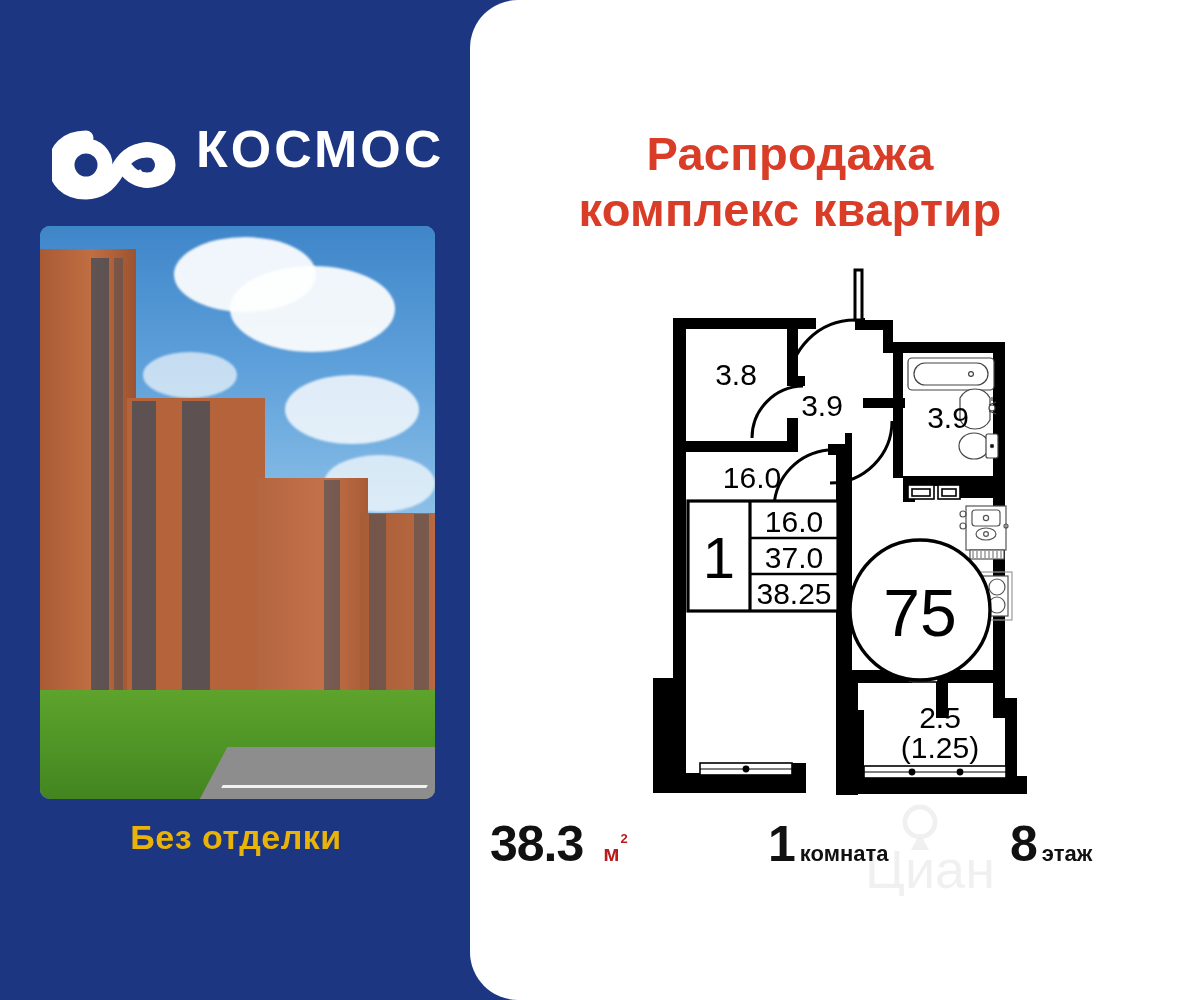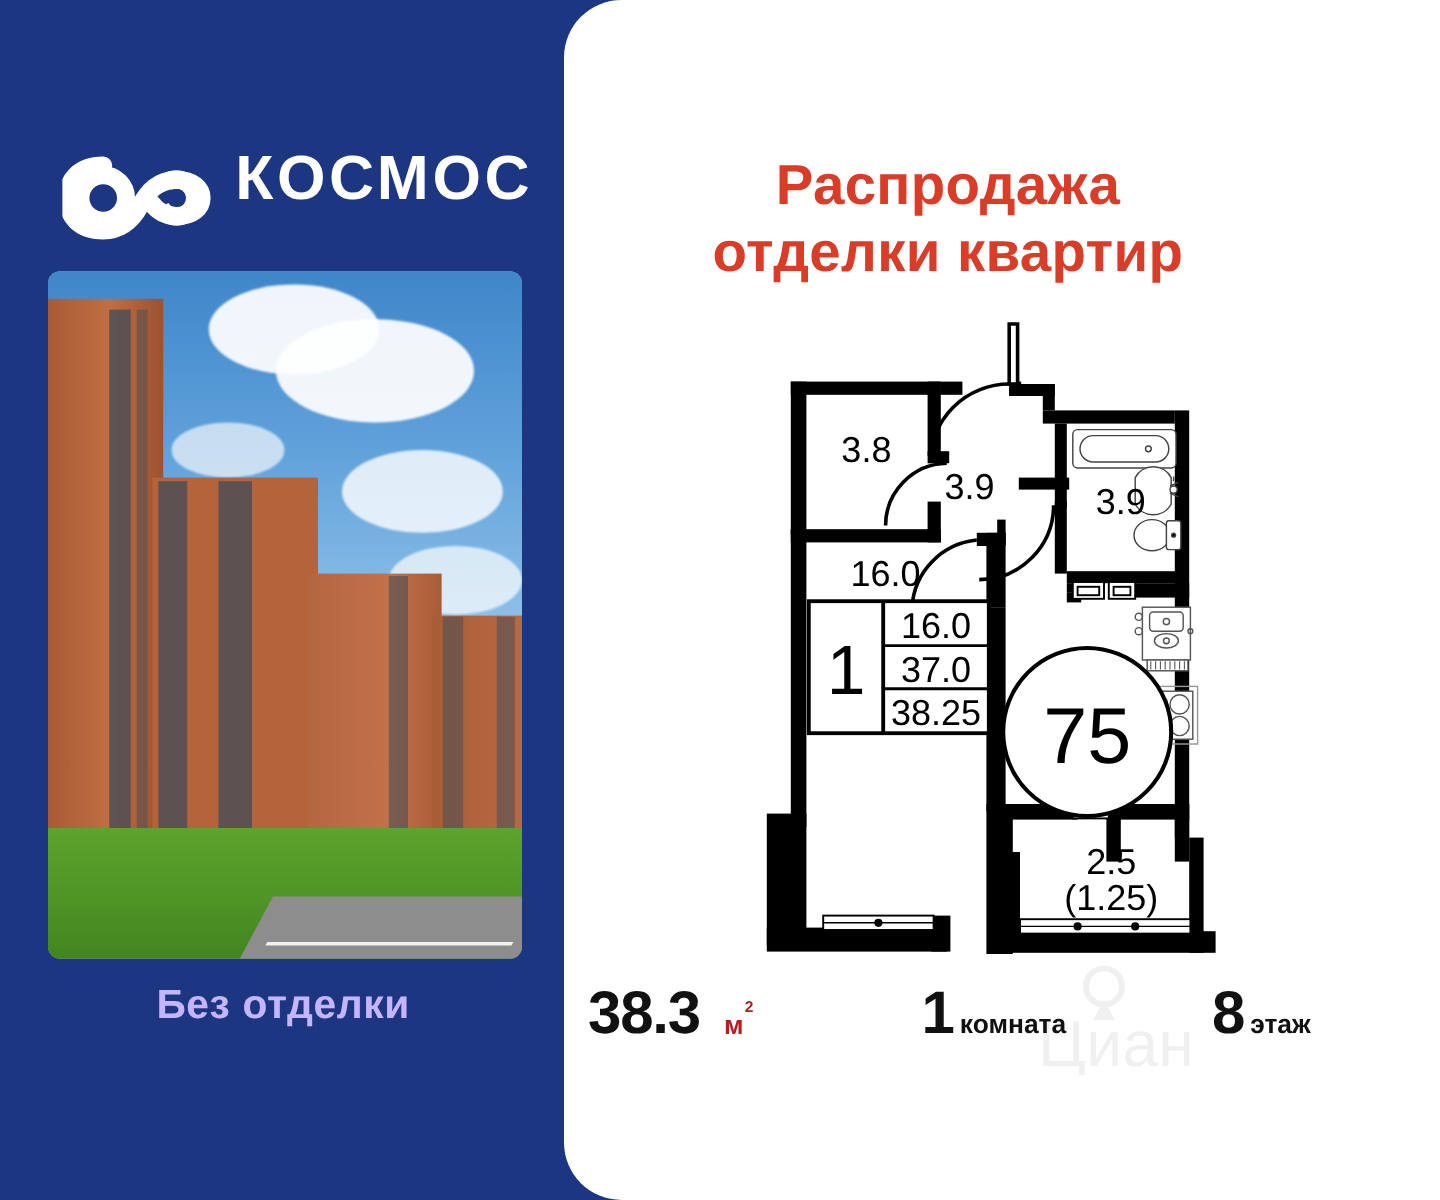--- a/index.html
+++ b/index.html
@@ -48,35 +48,35 @@
     background:linear-gradient(90deg,#a85a34 0%,#c06e42 55%,#9c5330 100%);}
   .bldg.b2{left:22%;top:30%;width:35%;height:54%;
     background:linear-gradient(90deg,#b2653c 0%,#c77game 0%,#c2714a 60%,#a55b34 100%);}
   .bldg.b3{left:55%;top:44%;width:28%;height:40%;
     background:linear-gradient(90deg,#b36640 0%,#c4714a 60%,#a85c36 100%);}
   .bldg.b4{left:81%;top:50%;width:22%;height:34%;
     background:linear-gradient(90deg,#a85d37 0%,#bb6b44 100%);}
   .glassband{position:absolute;background:rgba(60,75,90,.72);}
   #photo-caption{
     position:absolute;left:0;top:818px;width:472px;text-align:center;
-    color:#c4b5fd;font-size:34px;font-weight:bold;letter-spacing:.5px;
+    color:#eab308;font-size:34px;font-weight:bold;letter-spacing:.5px;
   }
   
   #white-card{
     position:absolute;left:470px;top:0;width:786px;height:1000px;
     background:#ffffff;border-radius:48px 0 0 48px;padding-left:32px;
   }
   #headline{
     position:absolute;left:0;top:126px;width:640px;text-align:center;
     color:#d93d28;font-size:47px;font-weight:bold;line-height:56px;
     letter-spacing:.3px;
   }
   
   #floorplan{
-    position:absolute;left:156px;top:258px;width:400px;height:548px;
+    position:absolute;left:170px;top:258px;width:400px;height:548px;
   }
   #floorplan svg{display:block;width:400px;height:548px;}
   
   #spec-row{
     position:absolute;left:20px;top:815px;width:710px;height:74px;
   }
   .spec{position:absolute;display:flex;align-items:baseline;text-align:right;}
   .spec .big{font-size:50px;font-weight:bold;color:#111;letter-spacing:-1px;}
   .spec .unit{font-size:22px;font-weight:bold;color:#111;margin-left:5px;}
   .spec .unit-sq{font-size:22px;font-weight:bold;color:#b91c1c;margin-left:20px;position:relative;}
@@ -139,21 +139,21 @@
     <div class="road-line"></div>
   </div>
 
   <div id="photo-caption">Без отделки</div>
 </div>
 
 <div id="white-card">
 
   <div id="headline">
     <div>Распродажа</div>
-    <div>отделки квартир</div>
+    <div>комплекс квартир</div>
   </div>
 
   <div id="floorplan">
     <svg viewBox="0 0 400 548" xmlns="http://www.w3.org/2000/svg">
       <g fill="none" stroke="#000" stroke-width="1">
 
         <g fill="#000" stroke="none">
 
           <rect x="33" y="60" width="125" height="11"></rect>
           <rect x="33" y="60" width="13" height="128"></rect>

